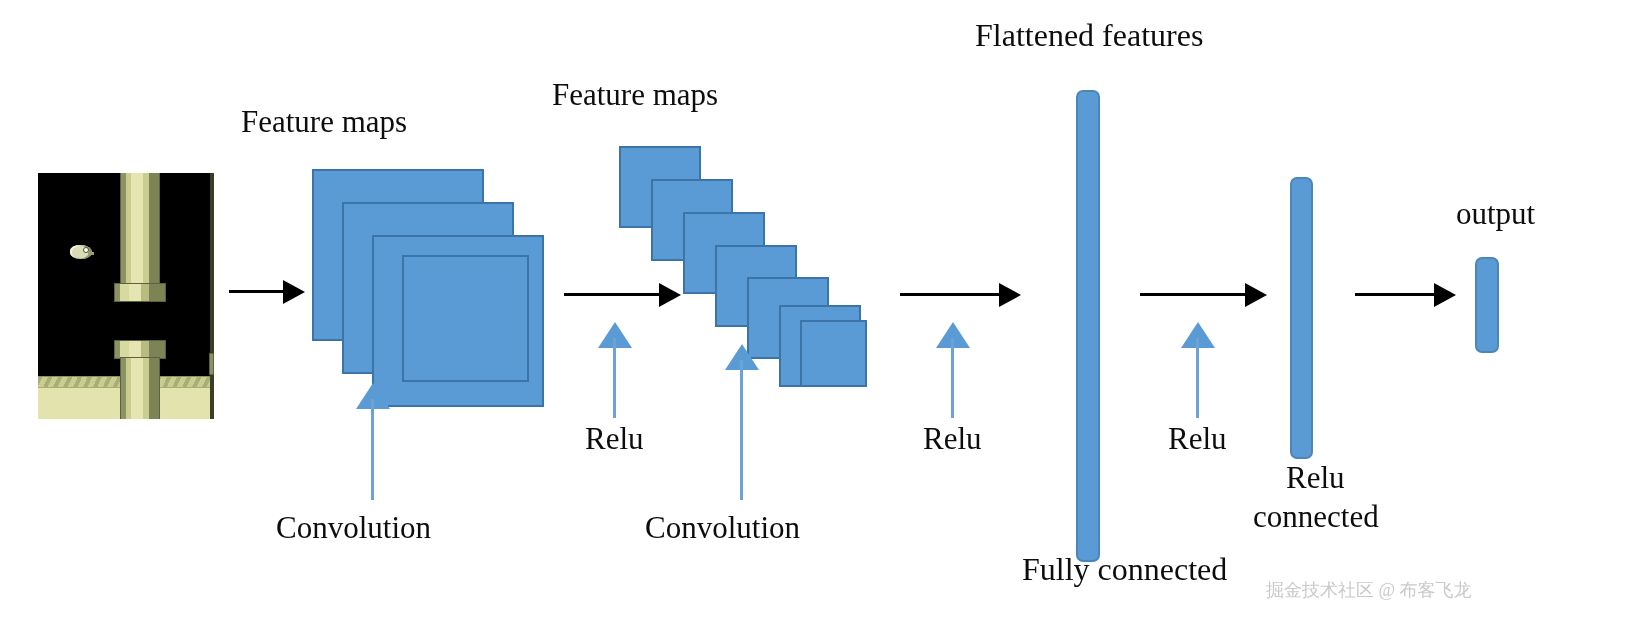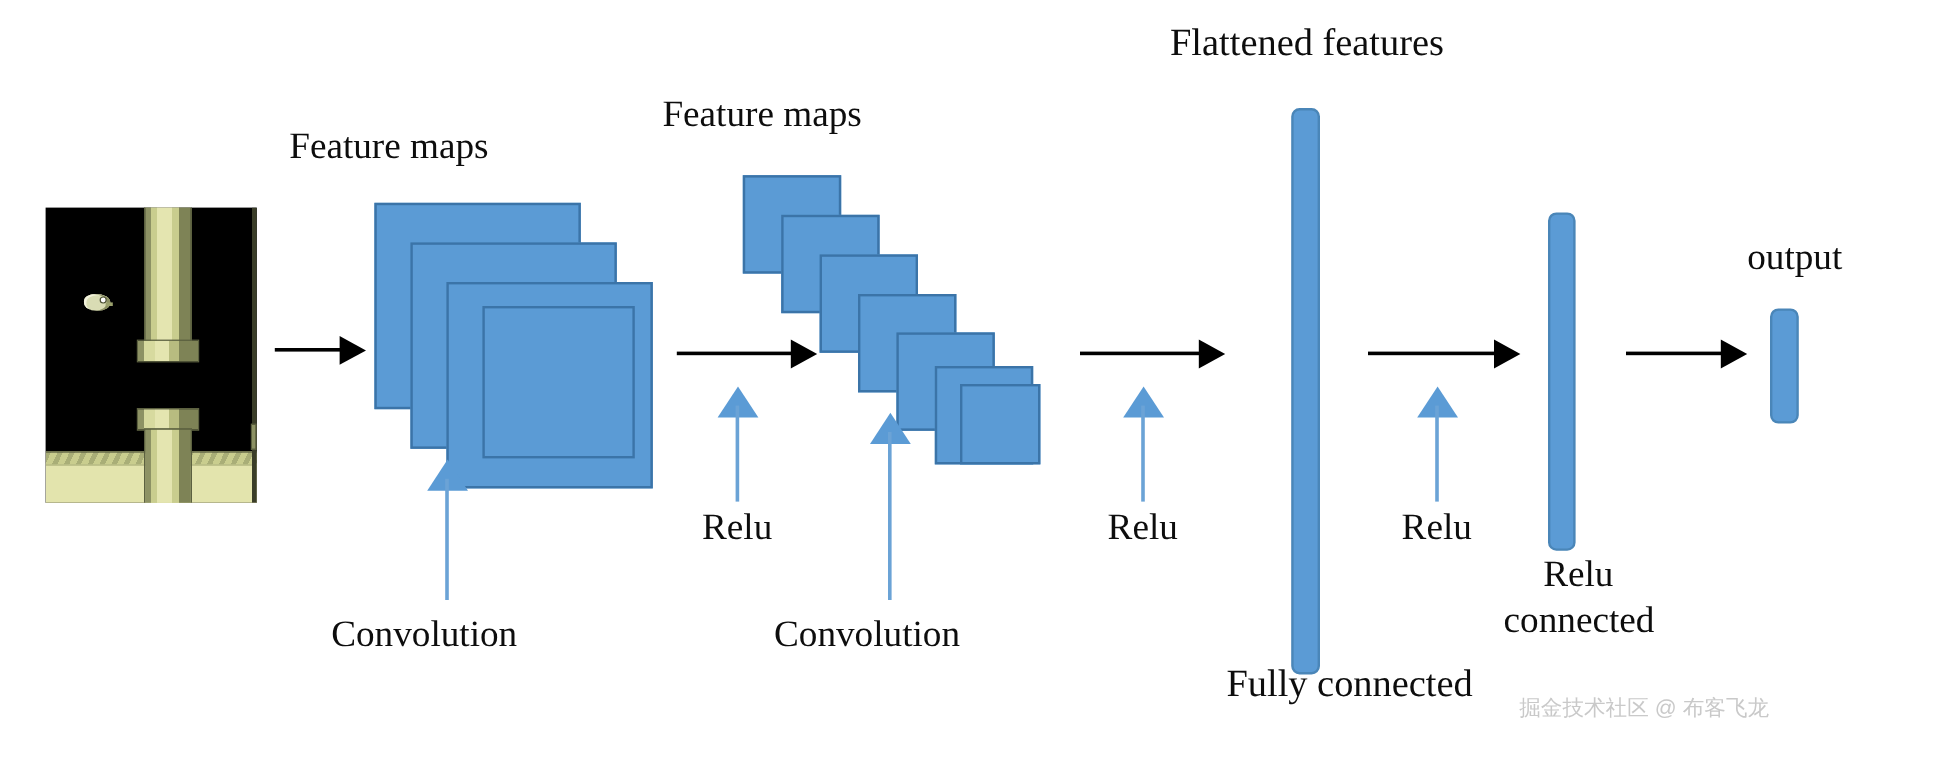--- a/index.html
+++ b/index.html
@@ -140,21 +140,21 @@
     position: absolute;
     left: 0; top: 0;
     width: 0; height: 0;
     border-left: 17px solid transparent;
     border-right: 17px solid transparent;
     border-bottom: 26px solid #5B9BD5;
   }
 
   .watermark {
     position: absolute;
-    font-family: Liberation Sans, sans-serif;
+    font-family: Liberation Serif, serif;
     font-size: 18px;
     color: #c9c9c9;
     white-space: nowrap;
   }
 </style>
 </head>
 <body>
 
 <div id="canvas">
 

